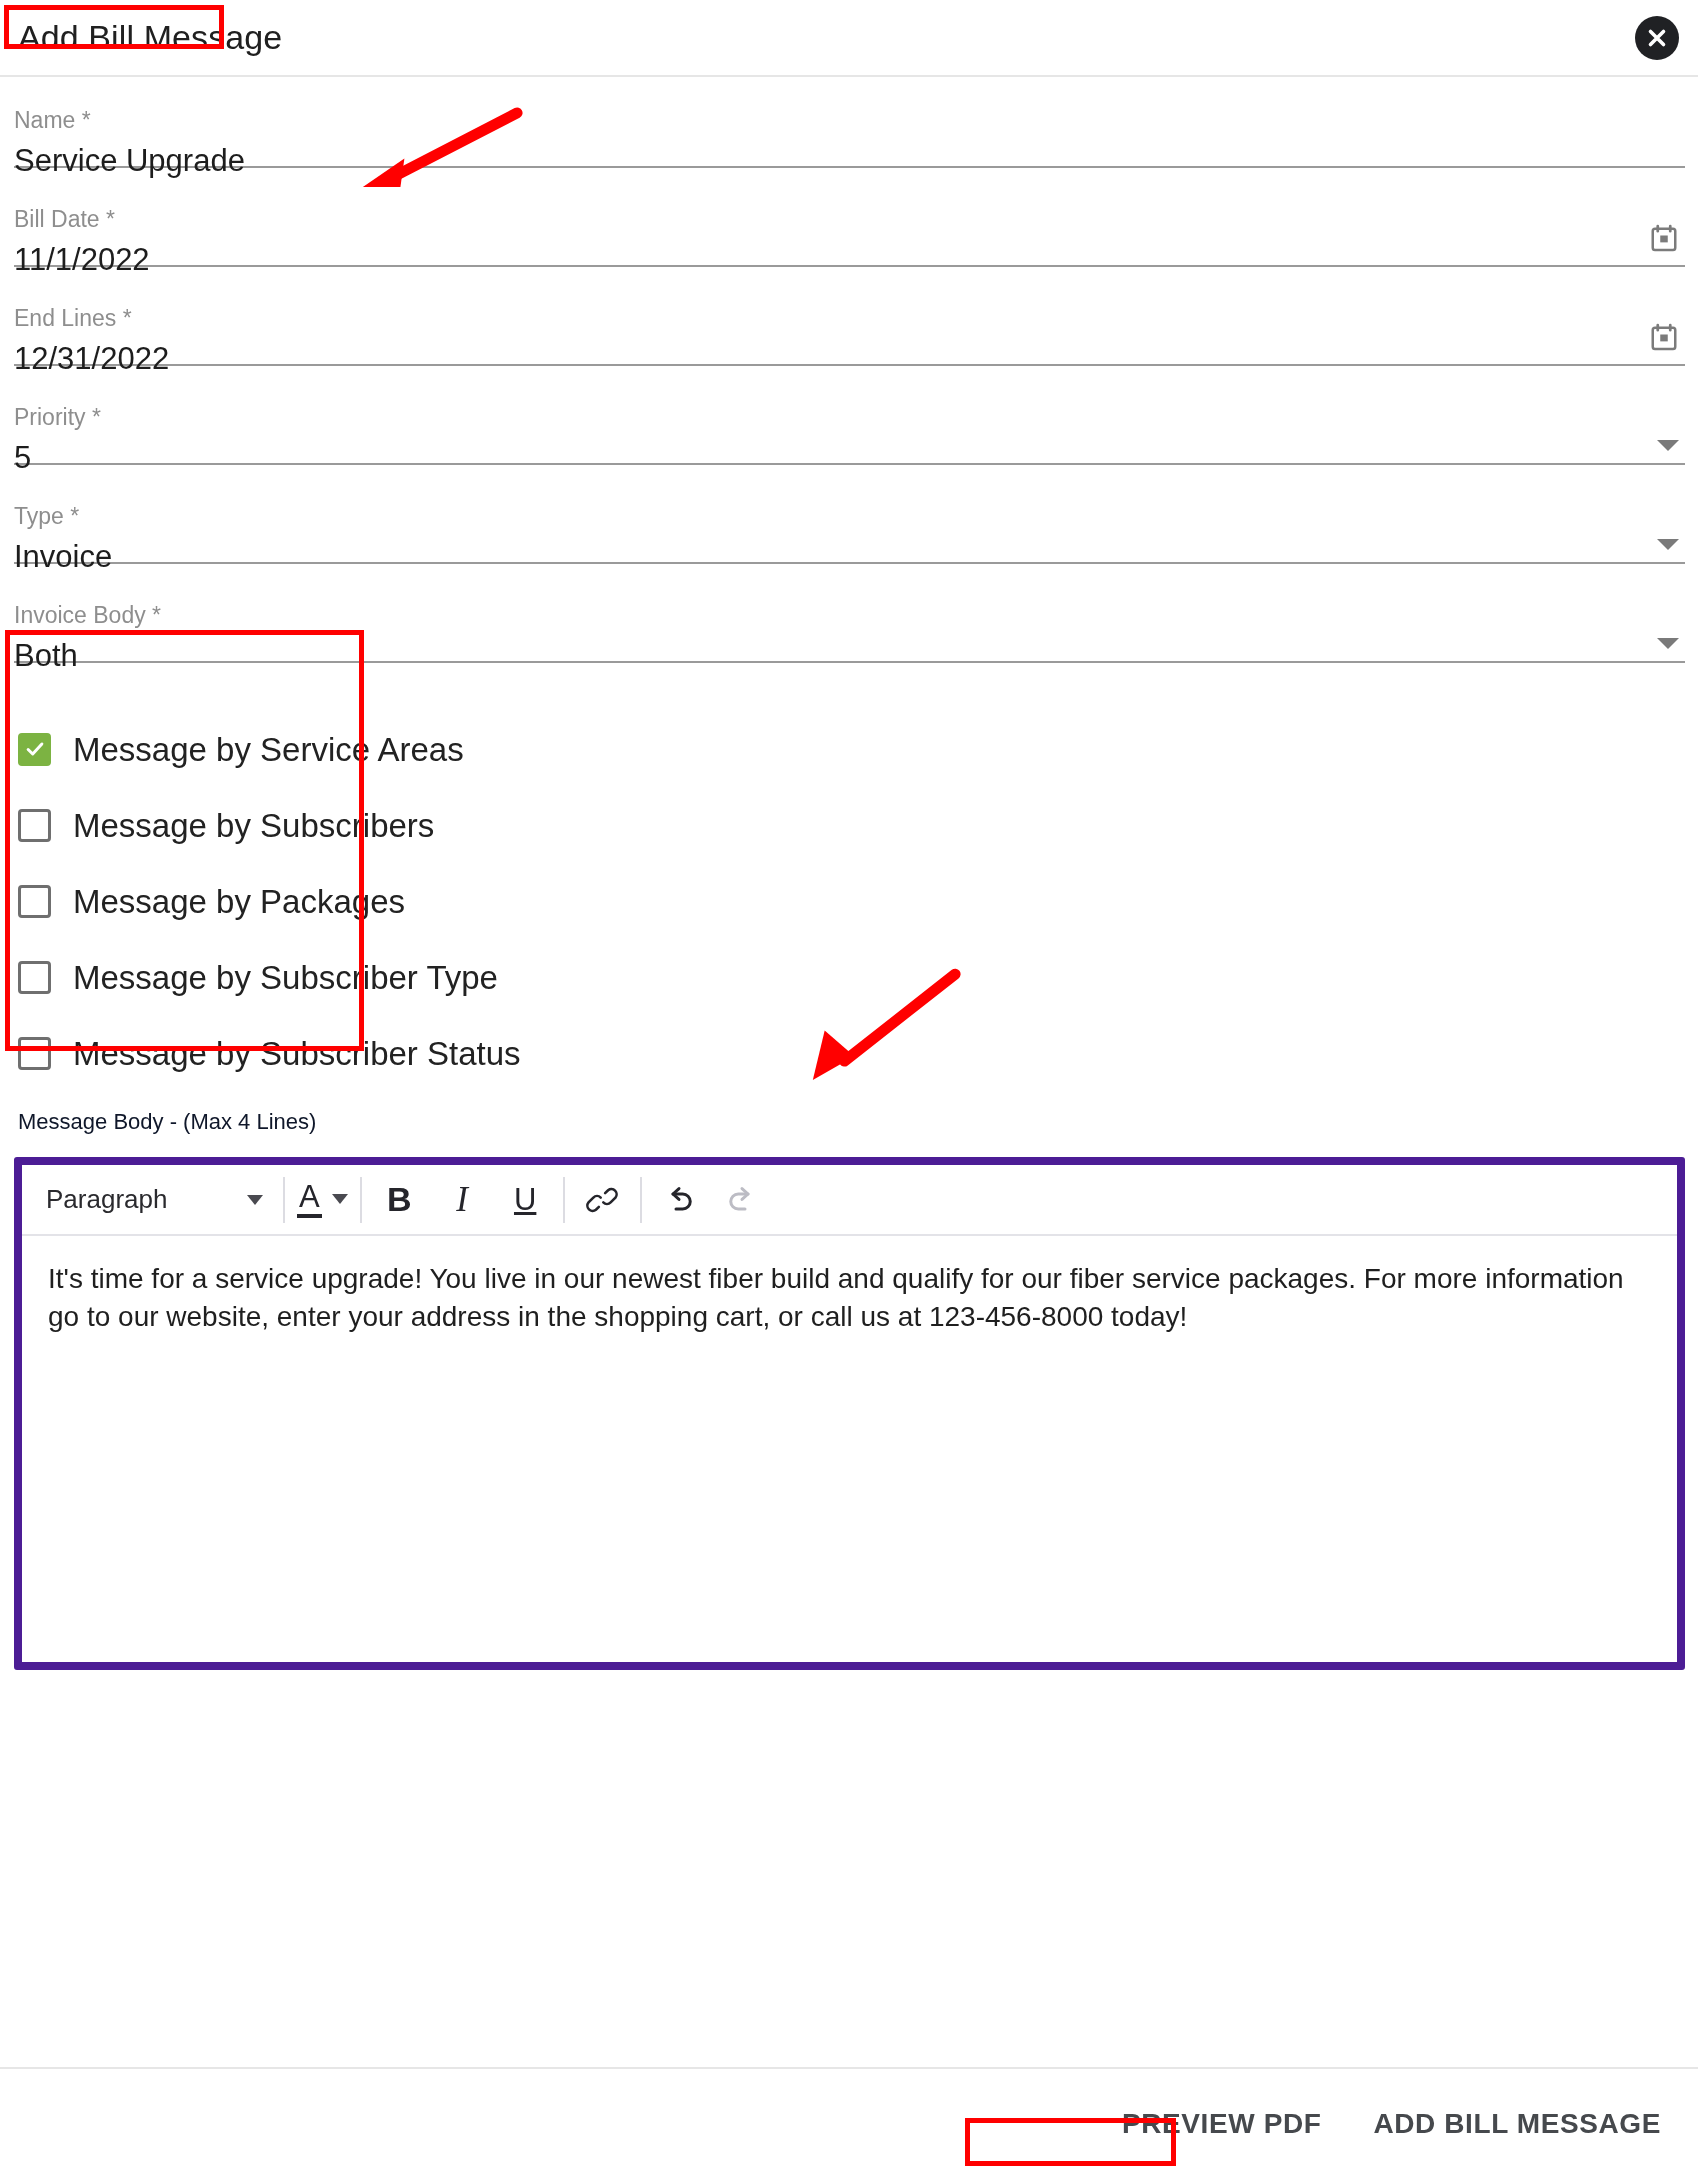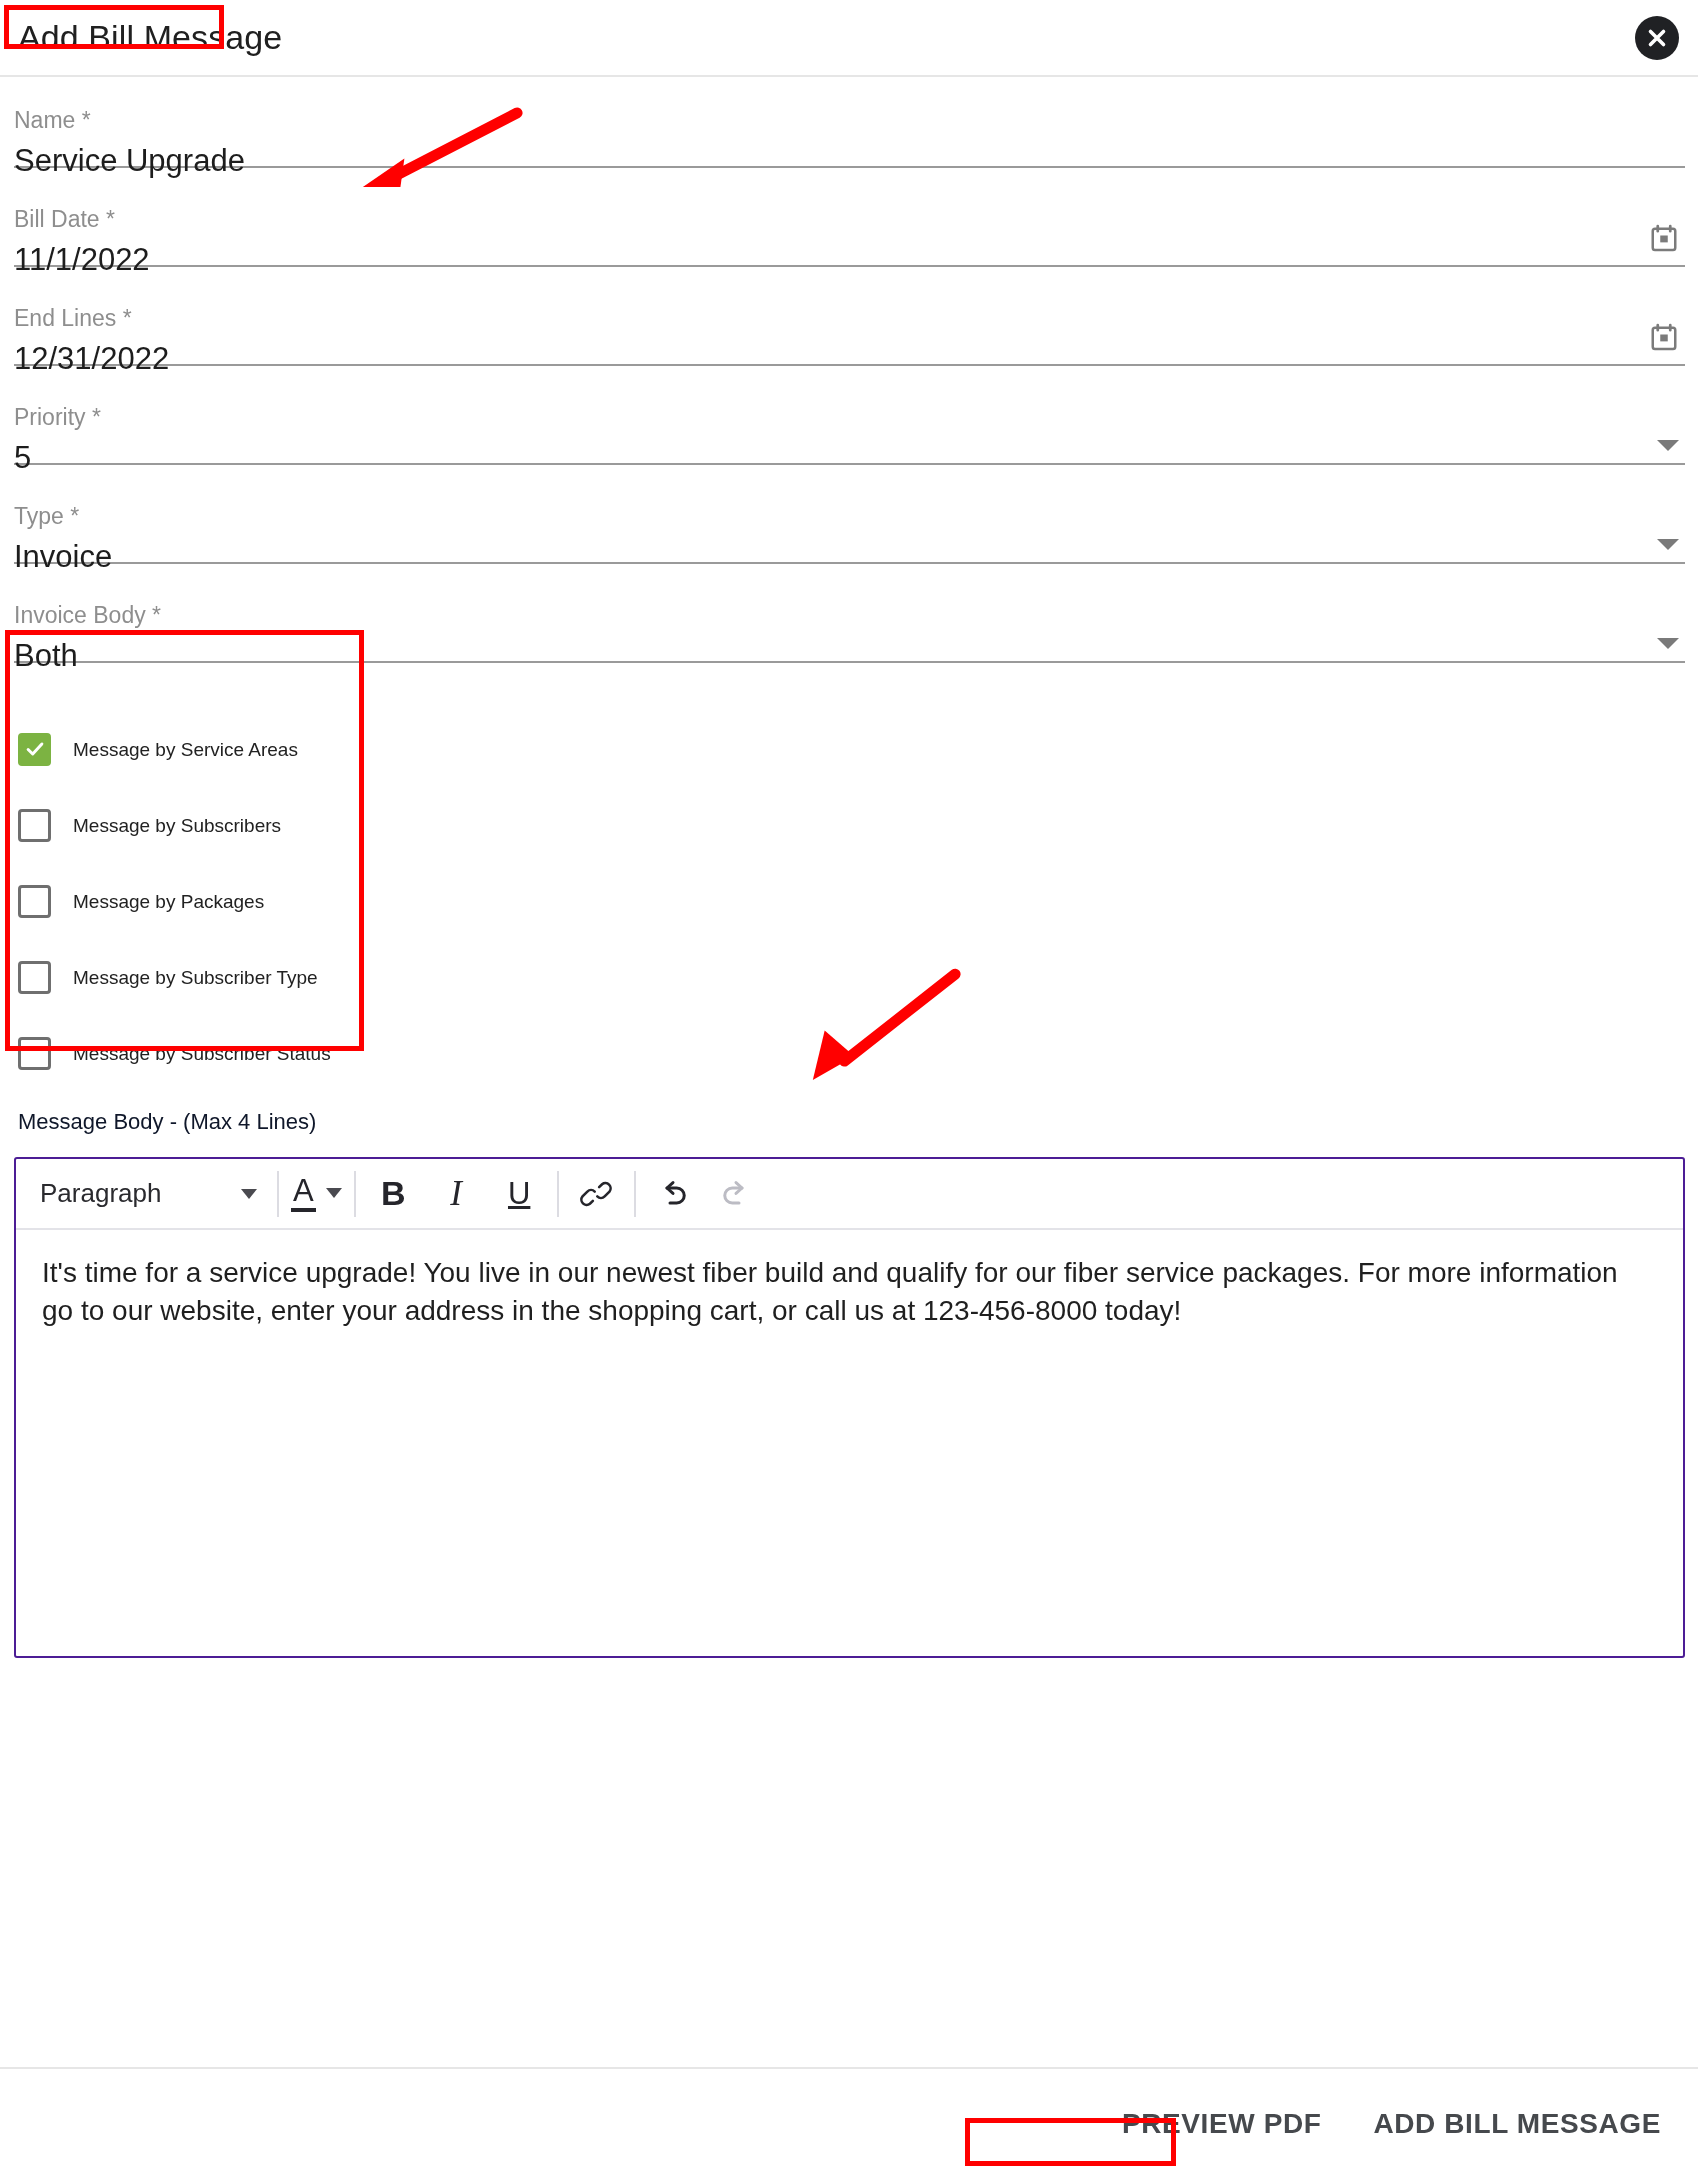--- a/index.html
+++ b/index.html
@@ -98,36 +98,36 @@
     width: 33px; height: 33px;
     border-radius: 4px;
     flex: 0 0 auto;
     display: flex; align-items: center; justify-content: center;
     cursor: pointer;
   }
   .cb.off { border: 3px solid #6f6f6f; background: #fff; }
   .cb.on  { background: #7cb342; border: 3px solid #7cb342; }
   .cb.on svg { display:block; }
   .cb-label {
-    font-size: 19px;
+    font-size: 33px;
     color: #222;
     line-height: 1;
   }
   .msg-body-label {
     font-size: 22px;
     color: #0f172a;
     line-height: 1;
     margin-top: 20px;
     padding-bottom: 6px;
   }
 
   
   .editor {
     margin: 18px 14px 0 14px;
-    border: 2px solid #4c1d95;
+    border: 8px solid #4c1d95;
     border-radius: 3px;
     background: #fff;
   }
   .editor-toolbar {
     display: flex;
     align-items: center;
     height: 71px;
     border-bottom: 2px solid #e3e3e8;
     padding: 0 6px;
   }

